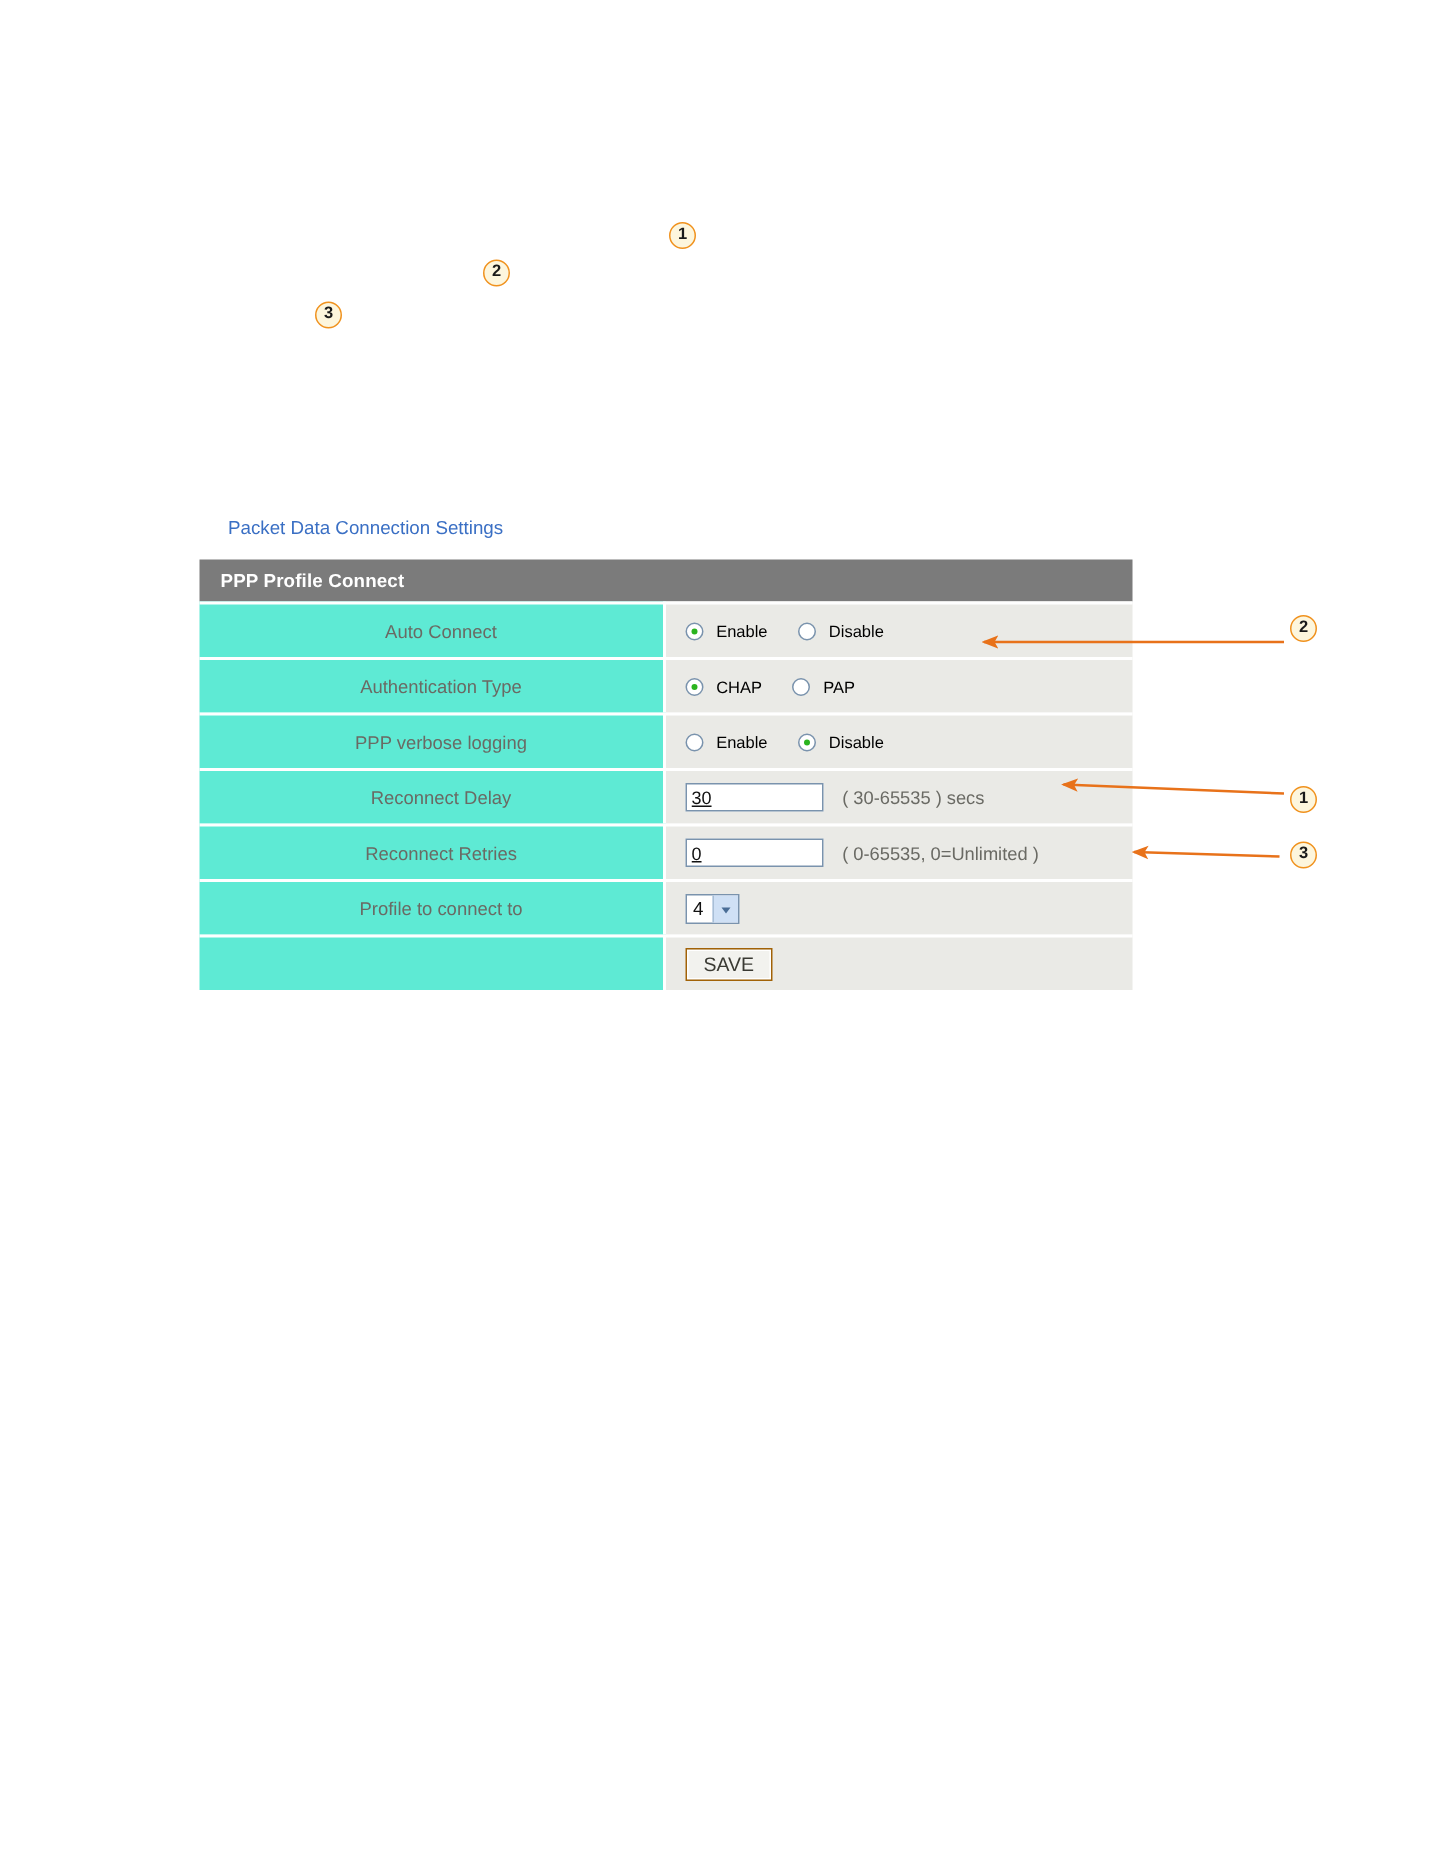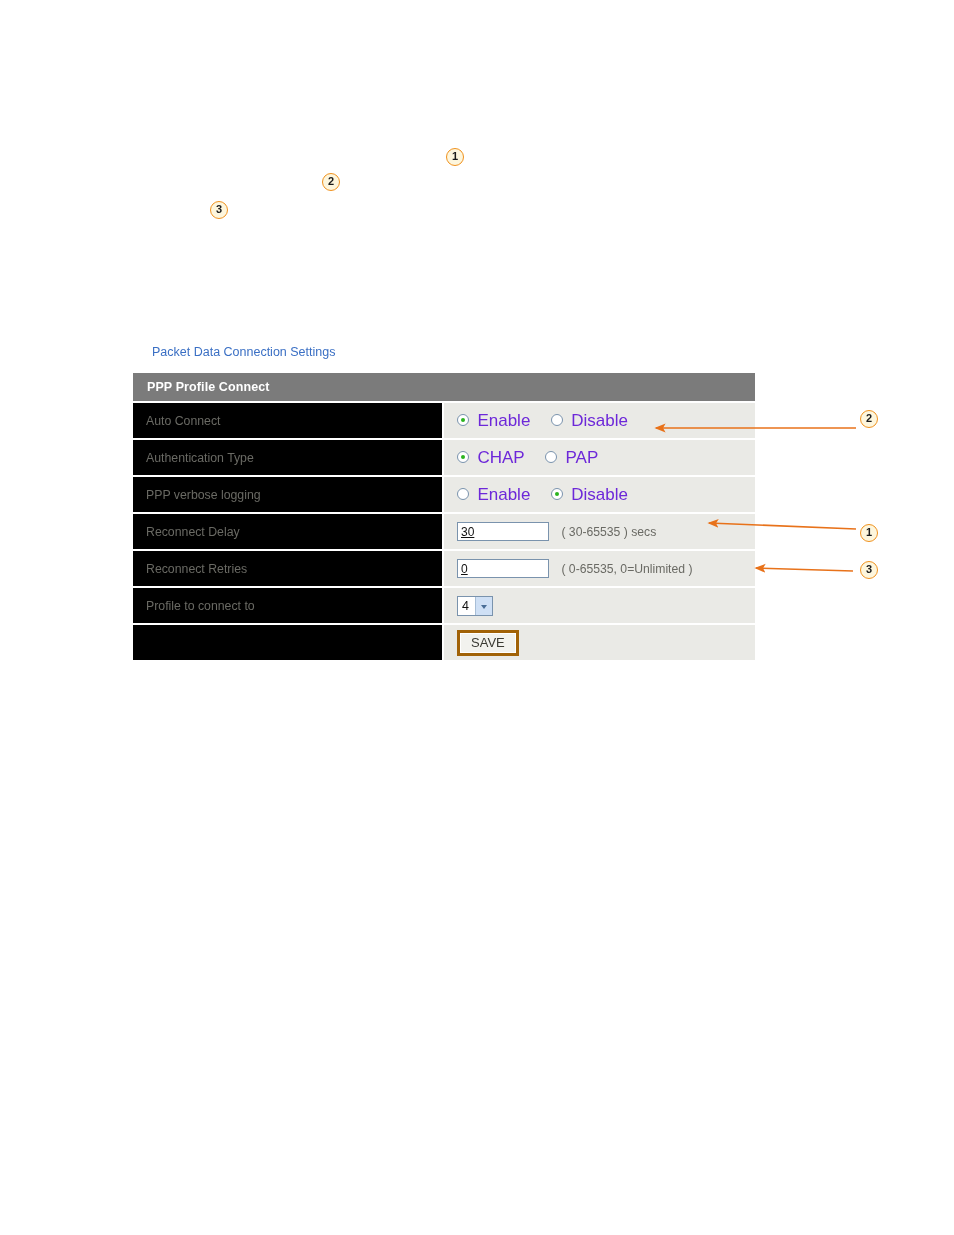--- a/index.html
+++ b/index.html
@@ -66,27 +66,28 @@
     background: #7b7b7b;
     color: #ffffff;
     font-size: 12.5px;
     font-weight: bold;
     height: 28px;
     padding-left: 14px;
     letter-spacing: .1px;
   }
   .row-label {
     width: 341px;
-    background: #000000;
+    background: #5eead4;
     color: #6a6a64;
     font-size: 12.3px;
     height: 35px;
     padding-left: 13px !important;
     border-top: 2px solid #ffffff;
     border-right: 2px solid #ffffff;
+    text-align: center;
   }
   .row-value {
     background: #eaeae6;
     height: 35px;
     padding-left: 13px !important;
     border-top: 2px solid #ffffff;
     color: #6a6a64;
     font-size: 12.3px;
     white-space: nowrap;
   }
@@ -118,22 +119,22 @@
     left: 50%;
     top: 50%;
     width: 4px;
     height: 4px;
     margin-left: -2px;
     margin-top: -2px;
     border-radius: 50%;
     background: #2bb41f;
   }
   .radio-label {
-    font-size: 17px;
-    color: #6d28d9;
+    font-size: 11px;
+    color: #000000;
     vertical-align: middle;
   }
 
   
   .txt-input {
     display: inline-block;
     width: 92px;
     height: 19px;
     background: #ffffff;
     border: 1px solid #7a93ad;
@@ -192,21 +193,21 @@
     margin-top: -1px;
     border-left: 3.5px solid transparent;
     border-right: 3.5px solid transparent;
     border-top: 4px solid #4a6d96;
   }
 
   
   .save-btn {
     display: inline-block;
     background: #f2f2ee;
-    border: 3px solid #a16207;
+    border: 1px solid #a16207;
     color: #3a3a33;
     font-family: "Liberation Sans", sans-serif;
     font-size: 13px;
     padding: 2px 11px 3px 11px;
     line-height: 15px;
     vertical-align: middle;
     cursor: pointer;
     box-shadow: inset 0 0 0 1px #ffffff;
   }
 

